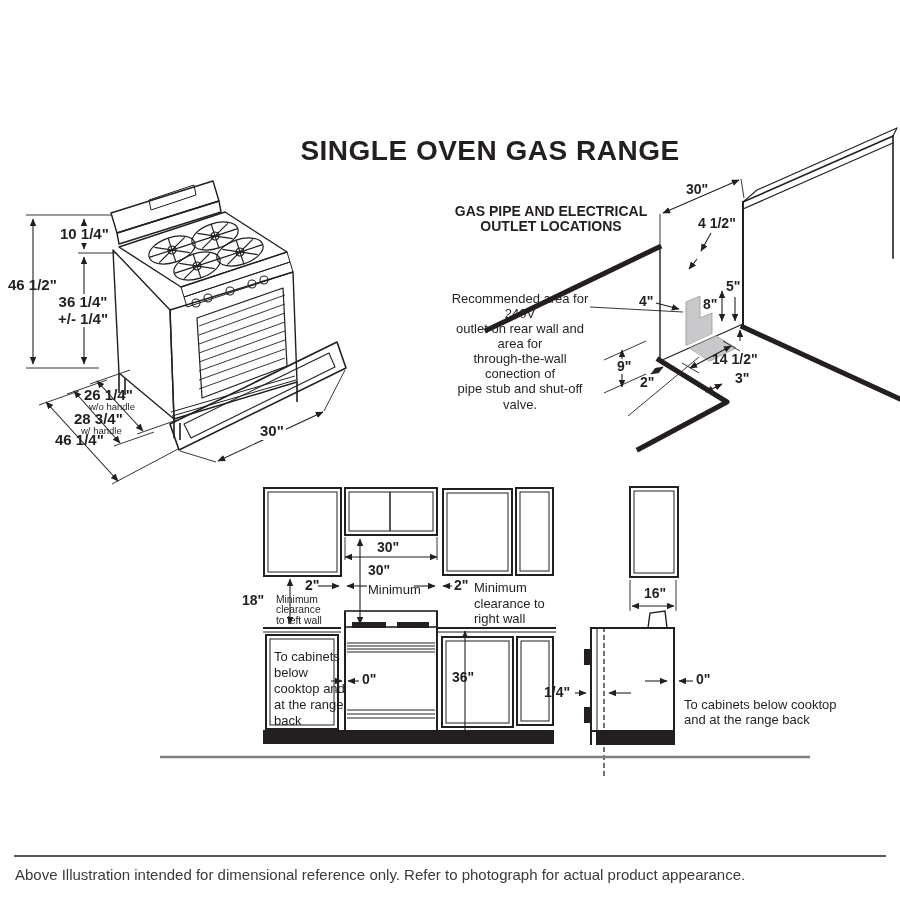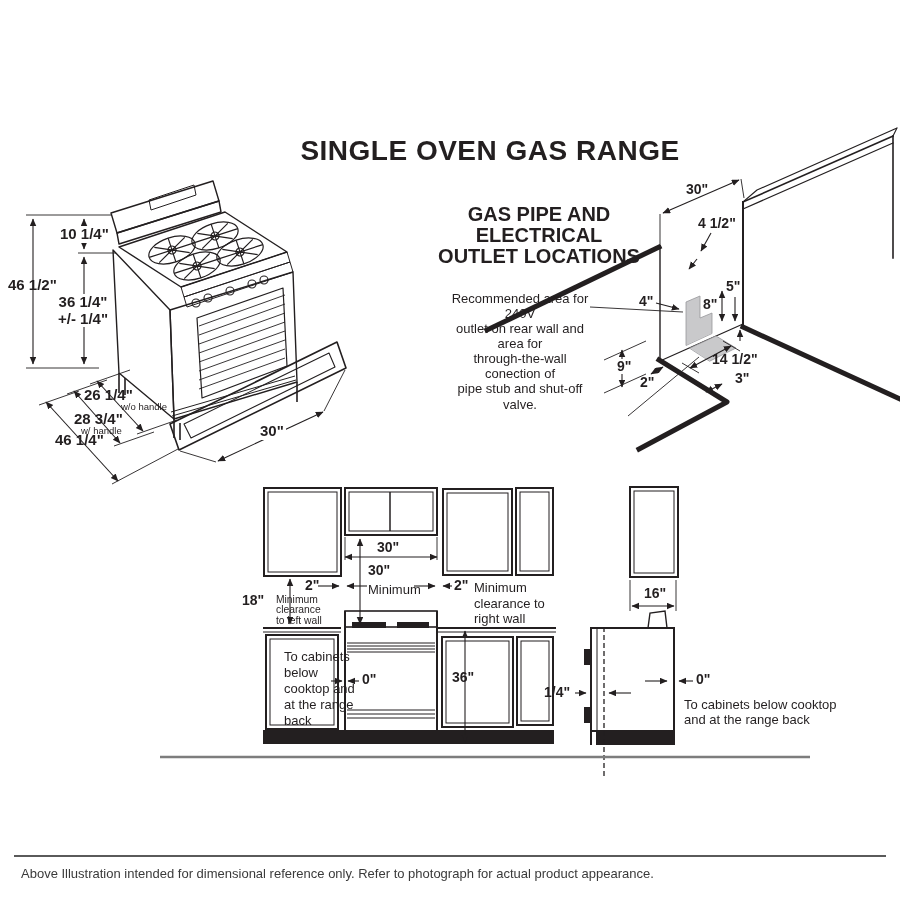--- a/index.html
+++ b/index.html
@@ -171,27 +171,27 @@
   <path d="M14,856 L886,856" stroke="#5a5a5a" stroke-width="2.2" fill="none"></path>
 </svg>
 
 <div class="t c" style="left:200px;top:136px;width:580px;font-size:28px;font-weight:bold;letter-spacing:.5px;">SINGLE OVEN GAS RANGE</div>
 
 <div class="t dimL" style="left:8px;top:277px;">46 1/2"</div>
 <div class="t dimL wbg" style="left:58px;top:226px;">10 1/4"</div>
 <div class="t dimL wbg c" style="left:56px;top:294px;">36 1/4"
 +/- 1/4"</div>
 <div class="t dimL" style="left:84px;top:387px;">26 1/4"</div>
-<div class="t sm" style="left:89px;top:402px;margin-left:32px;">w/o handle</div>
+<div class="t sm" style="left:89px;top:402px;">w/o handle</div>
 <div class="t dimL" style="left:74px;top:411px;">28 3/4"</div>
 <div class="t sm" style="left:81px;top:426px;">w/ handle</div>
 <div class="t dimL" style="left:55px;top:432px;">46 1/4"</div>
 <div class="t dimL wbg" style="left:258px;top:423px;">30"</div>
 
-<div class="t c b" style="left:424px;top:204px;width:230px;font-size:20px;line-height:1.05;">GAS PIPE AND ELECTRICAL
+<div class="t c b" style="left:436px;top:204px;width:230px;font-size:14px;line-height:1.05;">GAS PIPE AND ELECTRICAL
 OUTLET LOCATIONS</div>
 <div class="t c note" style="left:445px;top:291px;width:150px;">Recommended area for 240V
 outlet on rear wall and area for
 through-the-wall conection of
 pipe stub and shut-off valve.</div>
 <div class="t dim" style="left:686px;top:182px;">30"</div>
 <div class="t dim" style="left:698px;top:216px;">4 1/2"</div>
 <div class="t dim" style="left:726px;top:279px;">5"</div>
 <div class="t dim" style="left:639px;top:294px;">4"</div>
 <div class="t dim wbg" style="left:701px;top:297px;">8"</div>
@@ -205,29 +205,29 @@
 <div class="t note" style="left:368px;top:582px;">Minimum</div>
 <div class="t dim" style="left:305px;top:578px;">2"</div>
 <div class="t note" style="left:276px;top:595px;line-height:1.0;font-size:10.3px;">Minimum
 clearance
 to left wall</div>
 <div class="t dim" style="left:242px;top:593px;">18"</div>
 <div class="t dim" style="left:454px;top:578px;">2"</div>
 <div class="t note" style="left:474px;top:580px;line-height:1.2;">Minimum
 clearance to
 right wall</div>
-<div class="t note" style="left:284px;top:649px;line-height:1.23;">To cabinets
+<div class="t note" style="left:274px;top:649px;line-height:1.23;">To cabinets
 below
 cooktop and
 at the range
 back</div>
 <div class="t dim" style="left:362px;top:672px;">0"</div>
 <div class="t dim" style="left:452px;top:670px;">36"</div>
 
 <div class="t dim" style="left:644px;top:586px;">16"</div>
 <div class="t dim" style="left:544px;top:685px;">1/4"</div>
 <div class="t dim" style="left:696px;top:672px;">0"</div>
 <div class="t note" style="left:684px;top:698px;line-height:1.15;">To cabinets below cooktop
 and at the range back</div>
 
-<div class="t" style="left:21px;top:867px;width:880px;font-size:13px;color:#3a3a3a;">Above Illustration intended for dimensional reference only. Refer to photograph for actual product appearance.</div>
+<div class="t" style="left:15px;top:867px;width:880px;font-size:15px;color:#3a3a3a;">Above Illustration intended for dimensional reference only. Refer to photograph for actual product appearance.</div>
 
 </div>
 
 </body></html>

